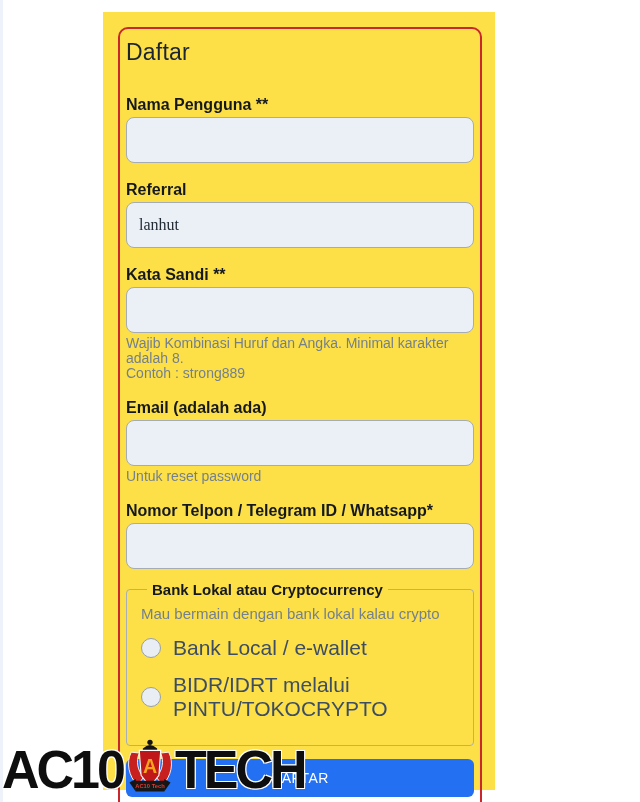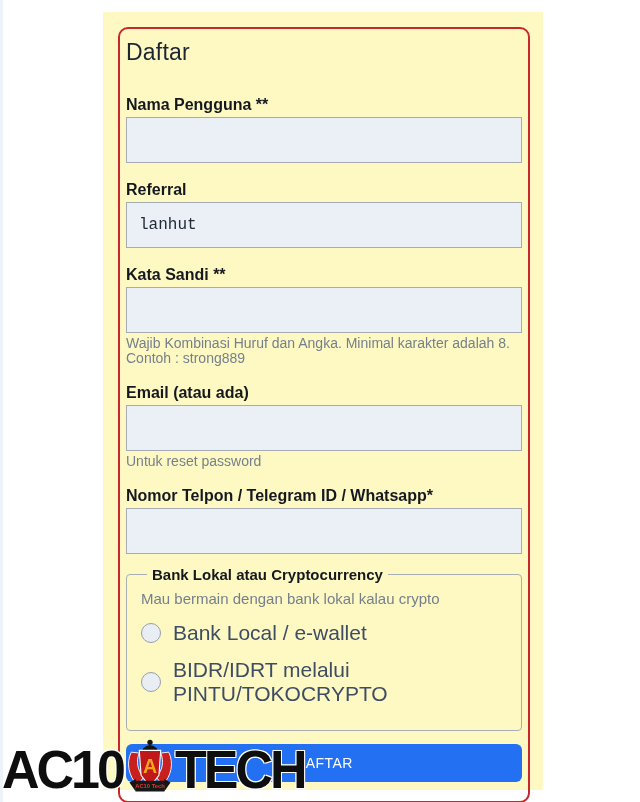--- a/index.html
+++ b/index.html
@@ -10,22 +10,22 @@
     position: relative;
     overflow: hidden;
   }
   .edge-strip {
     position: absolute; left: 0; top: 0; width: 3px; height: 802px;
     background: #eef2fa;
   }
   .panel {
     position: absolute;
     left: 103px; top: 12px;
-    width: 440px; height: 778px;
-    background: #fef9c3;
+    width: 392px; height: 778px;
+    background: #fde047;
   }
   .card {
     margin: 15px 13px 0 15px;
     border: 2px solid #c9262d;
     border-radius: 10px;
     padding: 8px 6px 19px 6px;
     background: transparent;
   }
   .card-title {
     font-size: 23px;
@@ -42,23 +42,23 @@
     font-weight: bold;
     color: #15191f;
     margin-bottom: 4px;
   }
   .text-input {
     display: block;
     width: 100%;
     height: 46px;
     background: #ebeff6;
     border: 1px solid #a5acb4;
-    border-radius: 0;
+    border-radius: 8px;
     padding: 0 12px;
-    font-family: Liberation Mono, monospace;
+    font-family: Liberation Serif, serif;
     font-size: 16px;
     color: #212b36;
     outline: none;
   }
   .helper-text {
     margin-top: 3px;
     font-size: 14px;
     line-height: 15px;
     color: #75808d;
   }
@@ -157,21 +157,21 @@
     <div class="field-group">
       <label class="field-label">Kata Sandi **</label>
       <input type="text" class="text-input" value="" style="">
       <div class="helper-text">
         <div>Wajib Kombinasi Huruf dan Angka. Minimal karakter adalah 8.</div>
         <div>Contoh : strong889</div>
       </div>
     </div>
 
     <div class="field-group">
-      <label class="field-label">Email (atau ada)</label>
+      <label class="field-label">Email (adalah ada)</label>
       <input type="text" class="text-input" value="" style="">
       <div class="helper-text">
         <div>Untuk reset password</div>
       </div>
     </div>
 
     <div class="field-group" style="margin-bottom:0;">
       <label class="field-label">Nomor Telpon / Telegram ID / Whatsapp*</label>
       <input type="text" class="text-input" value="" style="">
     </div>

